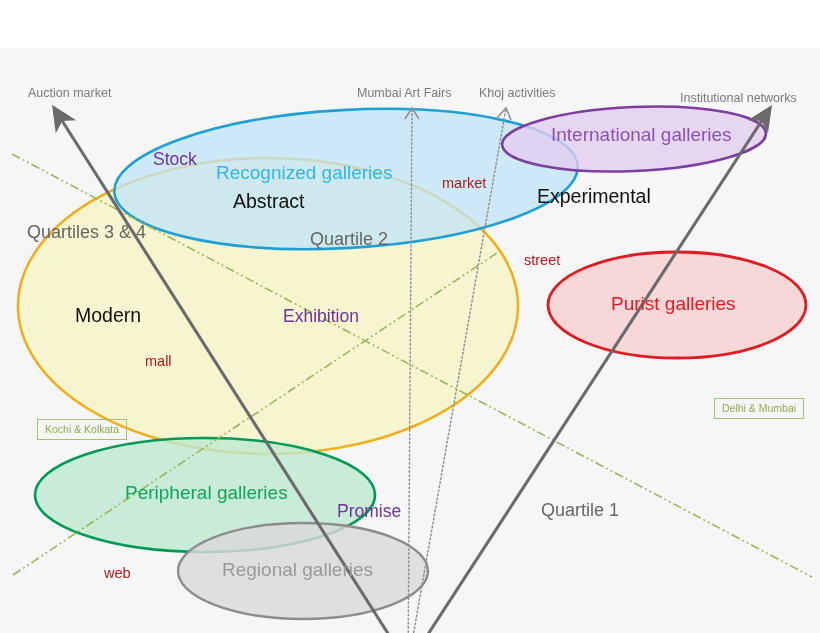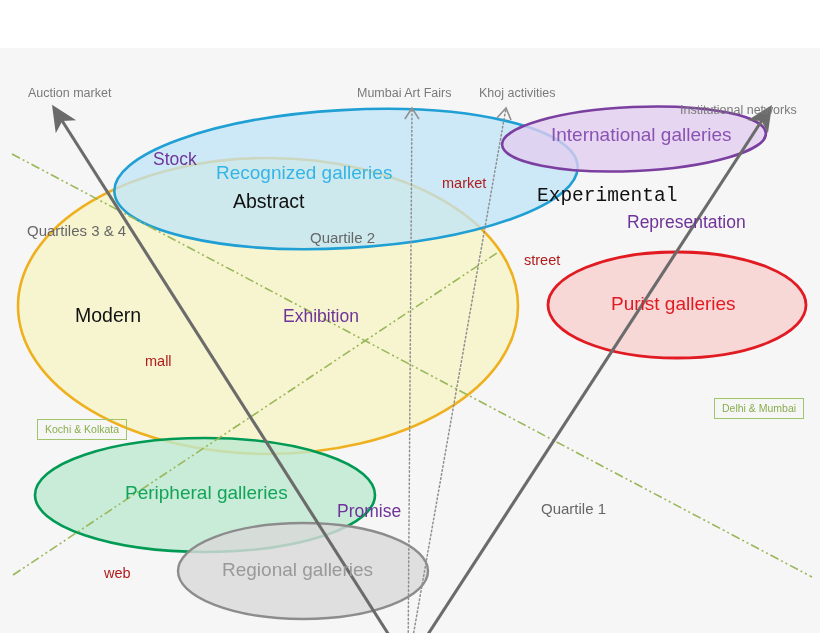--- a/index.html
+++ b/index.html
@@ -32,21 +32,21 @@
     line-height: 1;
     user-select: none;
   }
   
   .axis-cap {
     font-size: 12.5px;
     color: #7a7a7a;
   }
   
   .quartile-cap {
-    font-size: 15px;
+    font-size: 18px;
     color: #666666;
   }
   
   .set-name {
     font-size: 19px;
   }
   .set-name.blue   { color: #33b5e8; }
   .set-name.yellow { color: #f0b323; }
   .set-name.green  { color: #12a55a; }
   .set-name.purple { color: #8a53b3; }
@@ -117,39 +117,38 @@
     <line x1="408" y1="617" x2="412" y2="60" stroke="#8f8f8f" stroke-width="1.5" stroke-dasharray="1.5 2.6" stroke-linecap="round" marker-end="url(#openhead)"></line>
 
     <line x1="408" y1="617" x2="506" y2="60" stroke="#8f8f8f" stroke-width="1.5" stroke-dasharray="1.5 2.6" stroke-linecap="round" marker-end="url(#openhead)"></line>
 
     <line x1="408" y1="617" x2="770" y2="60" stroke="#6b6b6b" stroke-width="3.1" marker-end="url(#solidhead)"></line>
   </svg>
 
   <div class="lbl axis-cap" style="left:28px;  top:39px;">Auction market</div>
   <div class="lbl axis-cap" style="left:357px; top:39px;">Mumbai Art Fairs</div>
   <div class="lbl axis-cap" style="left:479px; top:39px;">Khoj activities</div>
-  <div class="lbl axis-cap" style="left:680px; top:56px;">Institutional networks</div>
+  <div class="lbl axis-cap" style="left:680px; top:44px;">Institutional networks</div>
 
   <div class="lbl quartile-cap" style="left:27px;  top:175px;">Quartiles 3 &amp; 4</div>
   <div class="lbl quartile-cap" style="left:310px; top:182px;">Quartile 2</div>
   <div class="lbl quartile-cap" style="left:541px; top:453px;">Quartile 1</div>
 
   <div class="lbl set-name blue" style="left:216px; top:115px;">Recognized galleries</div>
   <div class="lbl set-name purple" style="left:551px; top:77px;text-align:right;">International galleries</div>
   <div class="lbl set-name red" style="left:611px; top:246px;">Purist galleries</div>
   <div class="lbl set-name green" style="left:125px; top:435px;">Peripheral galleries</div>
   <div class="lbl set-name grey" style="left:222px; top:512px;">Regional galleries</div>
 
   <div class="lbl concept-black" style="left:233px; top:144px;">Abstract</div>
   <div class="lbl concept-black" style="left:75px;  top:258px;">Modern</div>
-  <div class="lbl concept-black" style="left:537px; top:139px;font-family:Liberation Mono, monospace;">Experimental</div>
+  <div class="lbl concept-black" style="left:537px; top:139px;">Experimental</div>
 
   <div class="lbl concept-purple" style="left:153px; top:103px;">Stock</div>
   <div class="lbl concept-purple" style="left:283px; top:260px;">Exhibition</div>
-  <div class="lbl concept-purple" style="left:627px; top:166px;">Representation</div>
   <div class="lbl concept-purple" style="left:337px; top:455px;">Promise</div>
 
   <div class="lbl concept-red" style="left:442px; top:128px;">market</div>
   <div class="lbl concept-red" style="left:524px; top:205px;">street</div>
   <div class="lbl concept-red" style="left:145px; top:306px;">mall</div>
   <div class="lbl concept-red" style="left:104px; top:518px;">web</div>
 
   <div class="lbl city-box" style="left:37px;  top:371px;">Kochi &amp; Kolkata</div>
   <div class="lbl city-box" style="left:714px; top:350px;text-align:center;">Delhi &amp; Mumbai</div>
 

